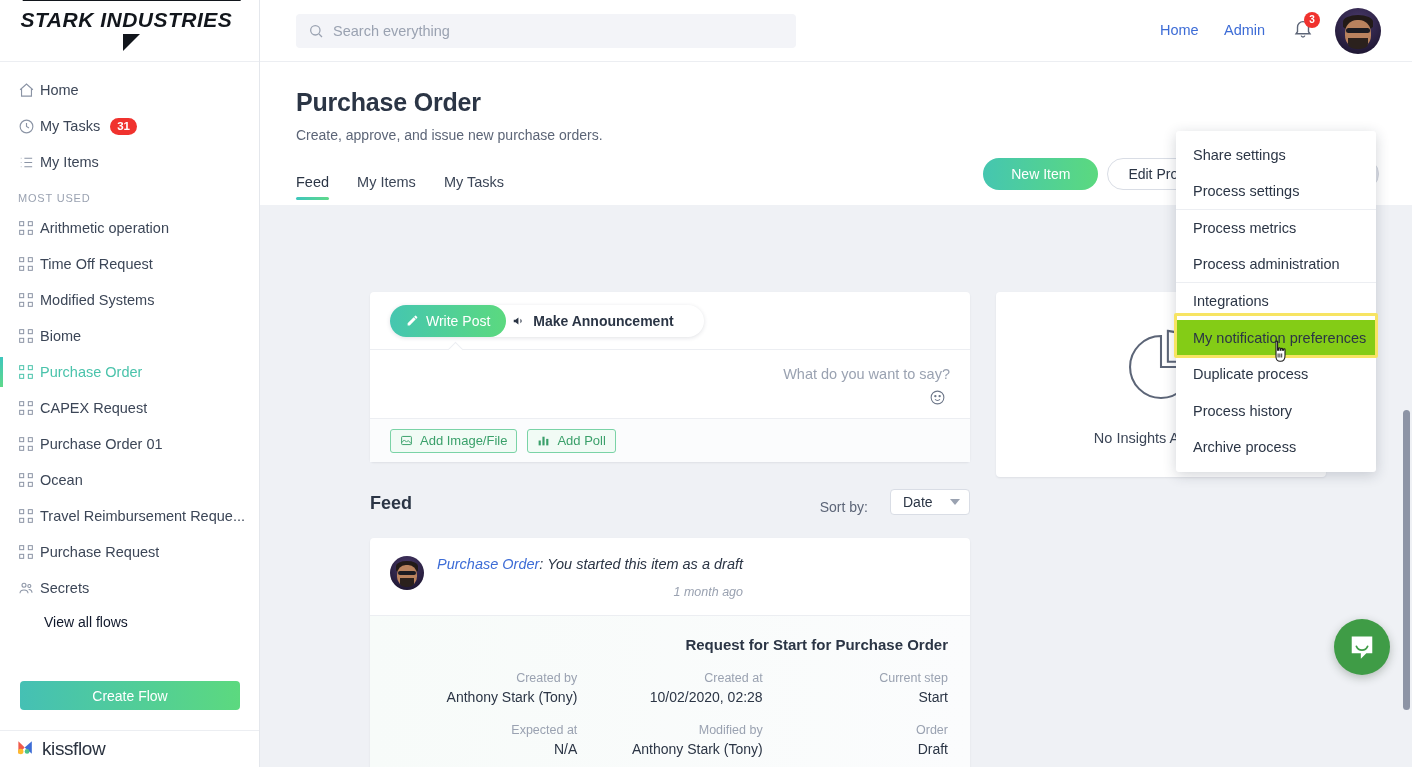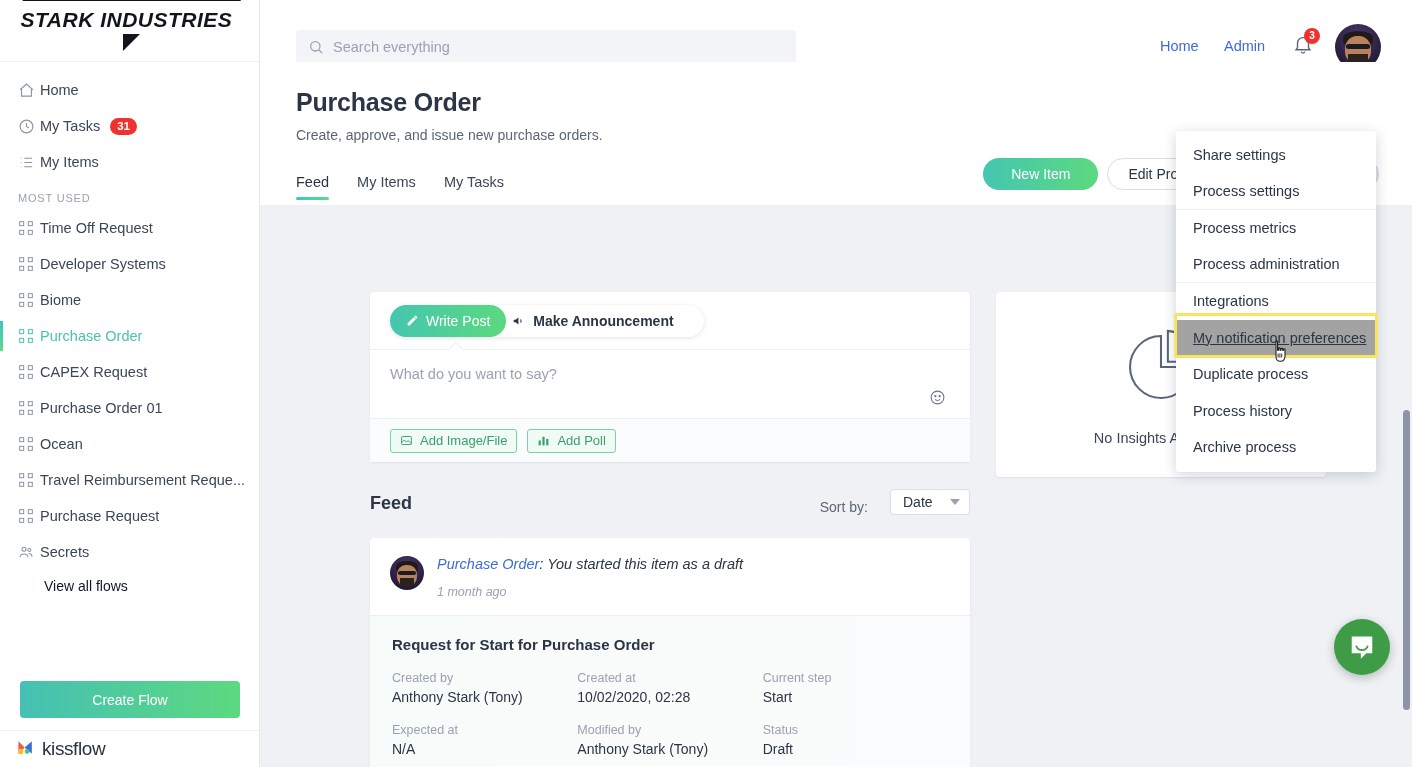--- a/index.html
+++ b/index.html
@@ -73,37 +73,37 @@
   .section-label {
     font-size: 11px; letter-spacing: 0.8px; color: #9aa2b1;
     padding: 12px 0 6px 18px; text-transform: uppercase;
   }
   .viewall {
     font-size: 14px; color: #0f172a; cursor: pointer;
     padding: 8px 0 0 44px;
   }
   .create-flow {
     position: absolute; left: 20px; top: 681px;
-    width: 220px; height: 37px;
+    width: 220px; height: 29px;
     border-radius: 4px;
     background: linear-gradient(90deg,#45c0b4,#5cd97f);
     color: #fff; font-size: 14px;
     display: flex; align-items: center; justify-content: center;
     cursor: pointer;
   }
   .kf-footer {
     position: absolute; left: 0; bottom: 0; width: 259px; height: 37px;
     border-top: 1px solid #eceef2; display: flex; align-items: center;
     padding-left: 16px; background: #fff;
   }
   .kf-name { font-size: 19px; color: #2b3340; letter-spacing: -0.4px; }
 
   
   #topbar {
-    position: absolute; left: 260px; top: 16px;
+    position: absolute; left: 260px; top: 0;
     width: 1152px; height: 62px;
     background: #fff; border-bottom: 1px solid #eceef2;
   }
   .searchbox {
     position: absolute; left: 36px; top: 14px;
     width: 500px; height: 34px;
     background: #f3f4f8; border-radius: 4px;
     display: flex; align-items: center; padding: 0 12px;
   }
   .searchbox input {
@@ -170,21 +170,21 @@
     width: 42px; padding: 0; background: #dfe2e8; border-color: #d2d6de;
     font-size: 18px; letter-spacing: 1px; color: #4a5364; line-height: 0;
   }
 
   .content-area {
     position: absolute; left: 0; top: 143px; width: 1152px; height: 562px;
     background: #eff1f5; overflow: hidden;
   }
 
   
-  .card { background: #fff; border-radius: 4px; box-shadow: 0 1px 2px rgba(40,50,70,.09); }
+  .card { background: #fff; border-radius: 4px; box-shadow: 0 1px 2px rgba(40,50,70,.09); text-align: right; }
   #composer { position: absolute; left: 110px; top: 87px; width: 600px; }
   .composer-tabs {
     position: relative; height: 58px; display: flex; align-items: center;
     padding-left: 20px; border-bottom: 1px solid #eceef2;
   }
   .pill-group {
     display: flex; align-items: center; background: #fff; border-radius: 17px;
     box-shadow: 0 1px 4px rgba(40,50,70,.14); height: 32px; padding-right: 14px;
   }
   .pill {
@@ -255,21 +255,21 @@
     position: absolute; left: 1176px; top: 131px; width: 200px;
     background: #fff; border-radius: 3px;
     box-shadow: 0 3px 14px rgba(30,40,60,.20); z-index: 60;
     padding: 6px 0;
   }
   .mi {
     height: 36.5px; display: flex; align-items: center;
     padding: 0 0 0 17px; font-size: 14.5px; color: #2b3545; cursor: pointer;
   }
   .mi.sep-after { border-bottom: 1px solid #eceef2; }
-  .mi.hovered { background: #a3a3a3; text-decoration: underline; }
+  .mi.hovered { background: #84cc16; }
   #hl-ring {
     position: absolute; left: 1174px; top: 313px; width: 204px; height: 45px;
     border: 3px solid #f7e463; border-radius: 2px; z-index: 70; pointer-events: none;
   }
   #cursor { position: absolute; left: 1272px; top: 340px; z-index: 80; pointer-events: none; }
 
   
   #vscroll { position: absolute; right: 0; top: 205px; width: 11px; height: 562px; background: #eff1f5; z-index: 40; }
   #vthumb { position: absolute; right: 2px; top: 0px; width: 7px; height: 300px; background: #8d94a5; border-radius: 4px; }
 
@@ -327,32 +327,43 @@
     <div id="flow-list">
         <div class="nav-item">
           <span class="ico">
             <svg width="16" height="16" viewBox="0 0 24 24" fill="none" stroke="currentColor" stroke-width="1.5">
               <rect x="2.5" y="2.5" width="6" height="6"></rect>
               <rect x="15.5" y="2.5" width="6" height="6"></rect>
               <rect x="2.5" y="15.5" width="6" height="6"></rect>
               <rect x="15.5" y="15.5" width="6" height="6"></rect>
             </svg>
           </span>
+          <span class="lbl">Arithmetic operation</span>
+        </div>
+        <div class="nav-item">
+          <span class="ico">
+            <svg width="16" height="16" viewBox="0 0 24 24" fill="none" stroke="currentColor" stroke-width="1.5">
+              <rect x="2.5" y="2.5" width="6" height="6"></rect>
+              <rect x="15.5" y="2.5" width="6" height="6"></rect>
+              <rect x="2.5" y="15.5" width="6" height="6"></rect>
+              <rect x="15.5" y="15.5" width="6" height="6"></rect>
+            </svg>
+          </span>
           <span class="lbl">Time Off Request</span>
         </div>
         <div class="nav-item">
           <span class="ico">
             <svg width="16" height="16" viewBox="0 0 24 24" fill="none" stroke="currentColor" stroke-width="1.5">
               <rect x="2.5" y="2.5" width="6" height="6"></rect>
               <rect x="15.5" y="2.5" width="6" height="6"></rect>
               <rect x="2.5" y="15.5" width="6" height="6"></rect>
               <rect x="15.5" y="15.5" width="6" height="6"></rect>
             </svg>
           </span>
-          <span class="lbl">Developer Systems</span>
+          <span class="lbl">Modified Systems</span>
         </div>
         <div class="nav-item">
           <span class="ico">
             <svg width="16" height="16" viewBox="0 0 24 24" fill="none" stroke="currentColor" stroke-width="1.5">
               <rect x="2.5" y="2.5" width="6" height="6"></rect>
               <rect x="15.5" y="2.5" width="6" height="6"></rect>
               <rect x="2.5" y="15.5" width="6" height="6"></rect>
               <rect x="15.5" y="15.5" width="6" height="6"></rect>
             </svg>
           </span>
@@ -605,21 +616,21 @@
               </div>
               <div>
                 <div class="dl">Expected at</div>
                 <div class="dv">N/A</div>
               </div>
               <div>
                 <div class="dl">Modified by</div>
                 <div class="dv">Anthony Stark (Tony)</div>
               </div>
               <div>
-                <div class="dl">Status</div>
+                <div class="dl">Order</div>
                 <div class="dv">Draft</div>
               </div>
             </div>
         </div>
 
       </div>
 
       <div id="insights">
         <span style="color:#5c6577;">
           <svg width="86" height="86" viewBox="0 0 100 100" fill="none" stroke="currentColor" stroke-width="2.4">

